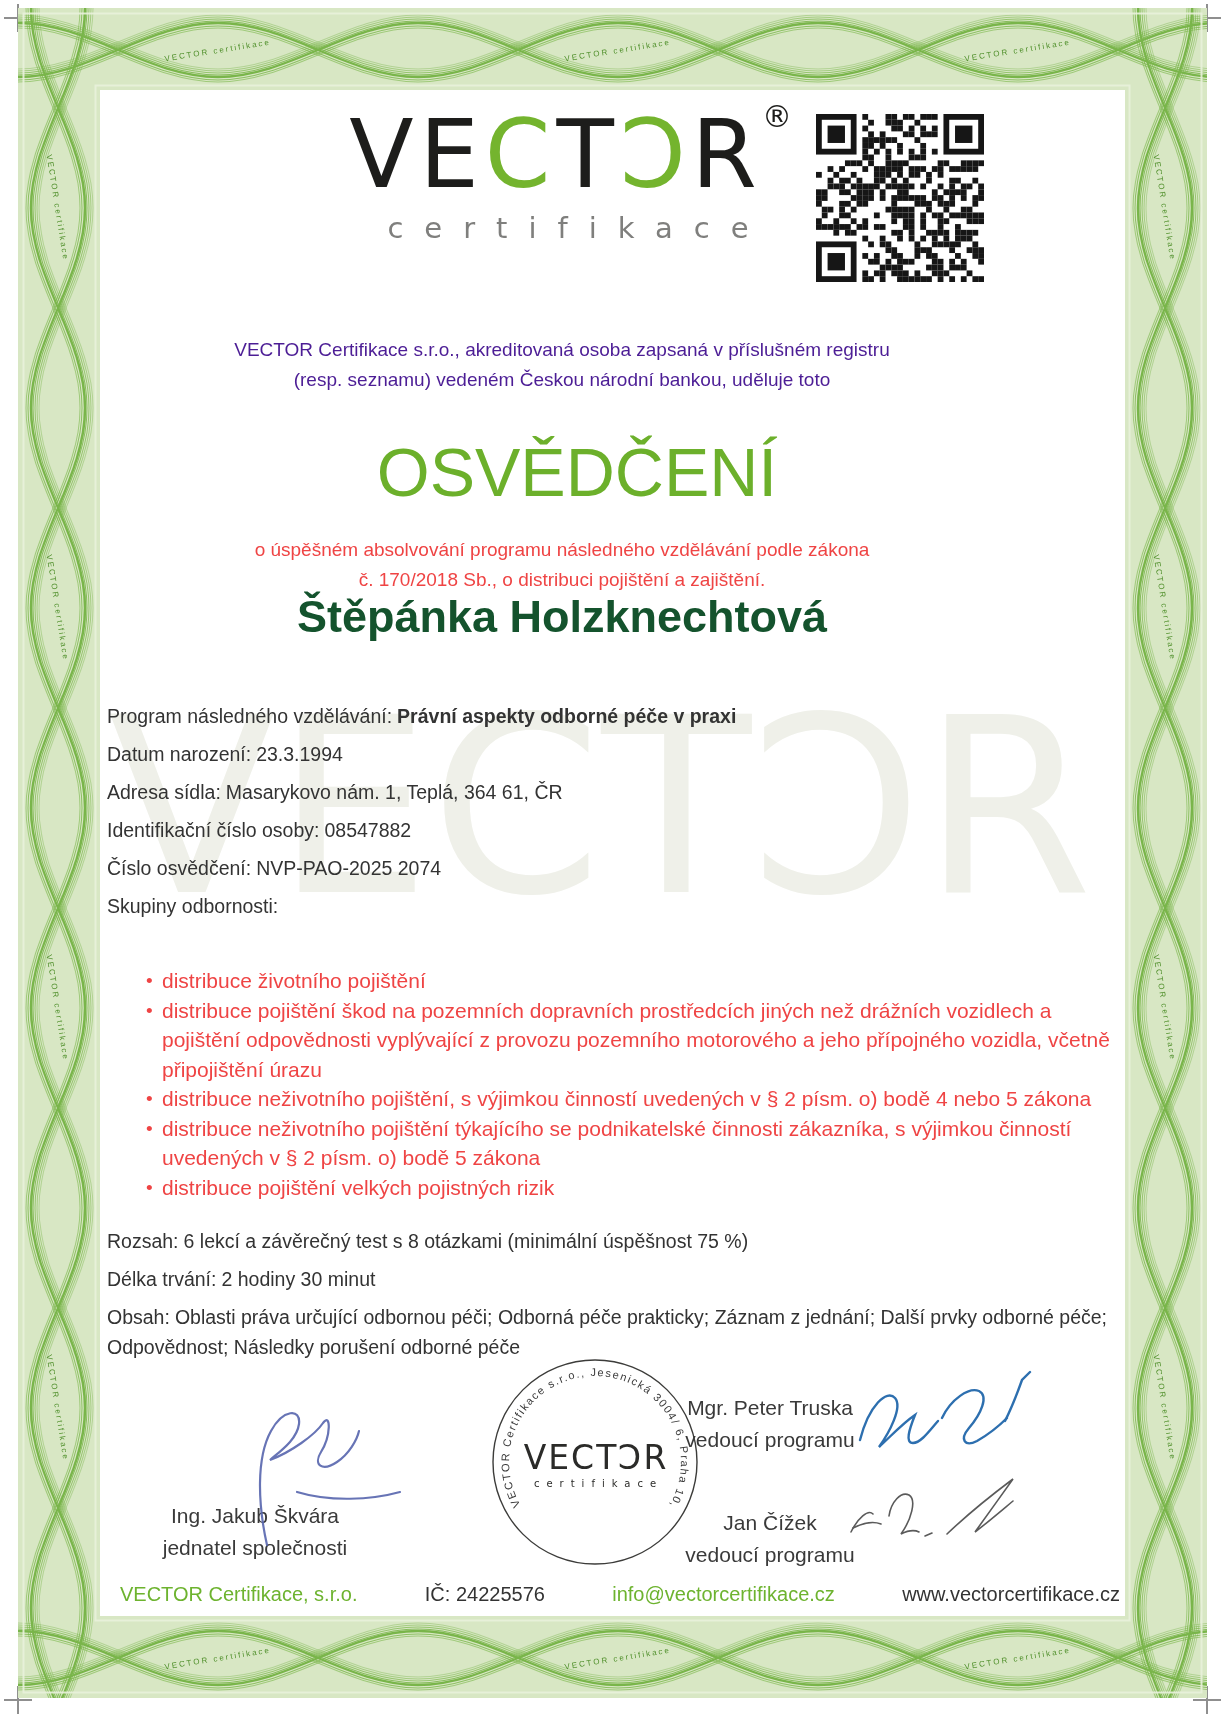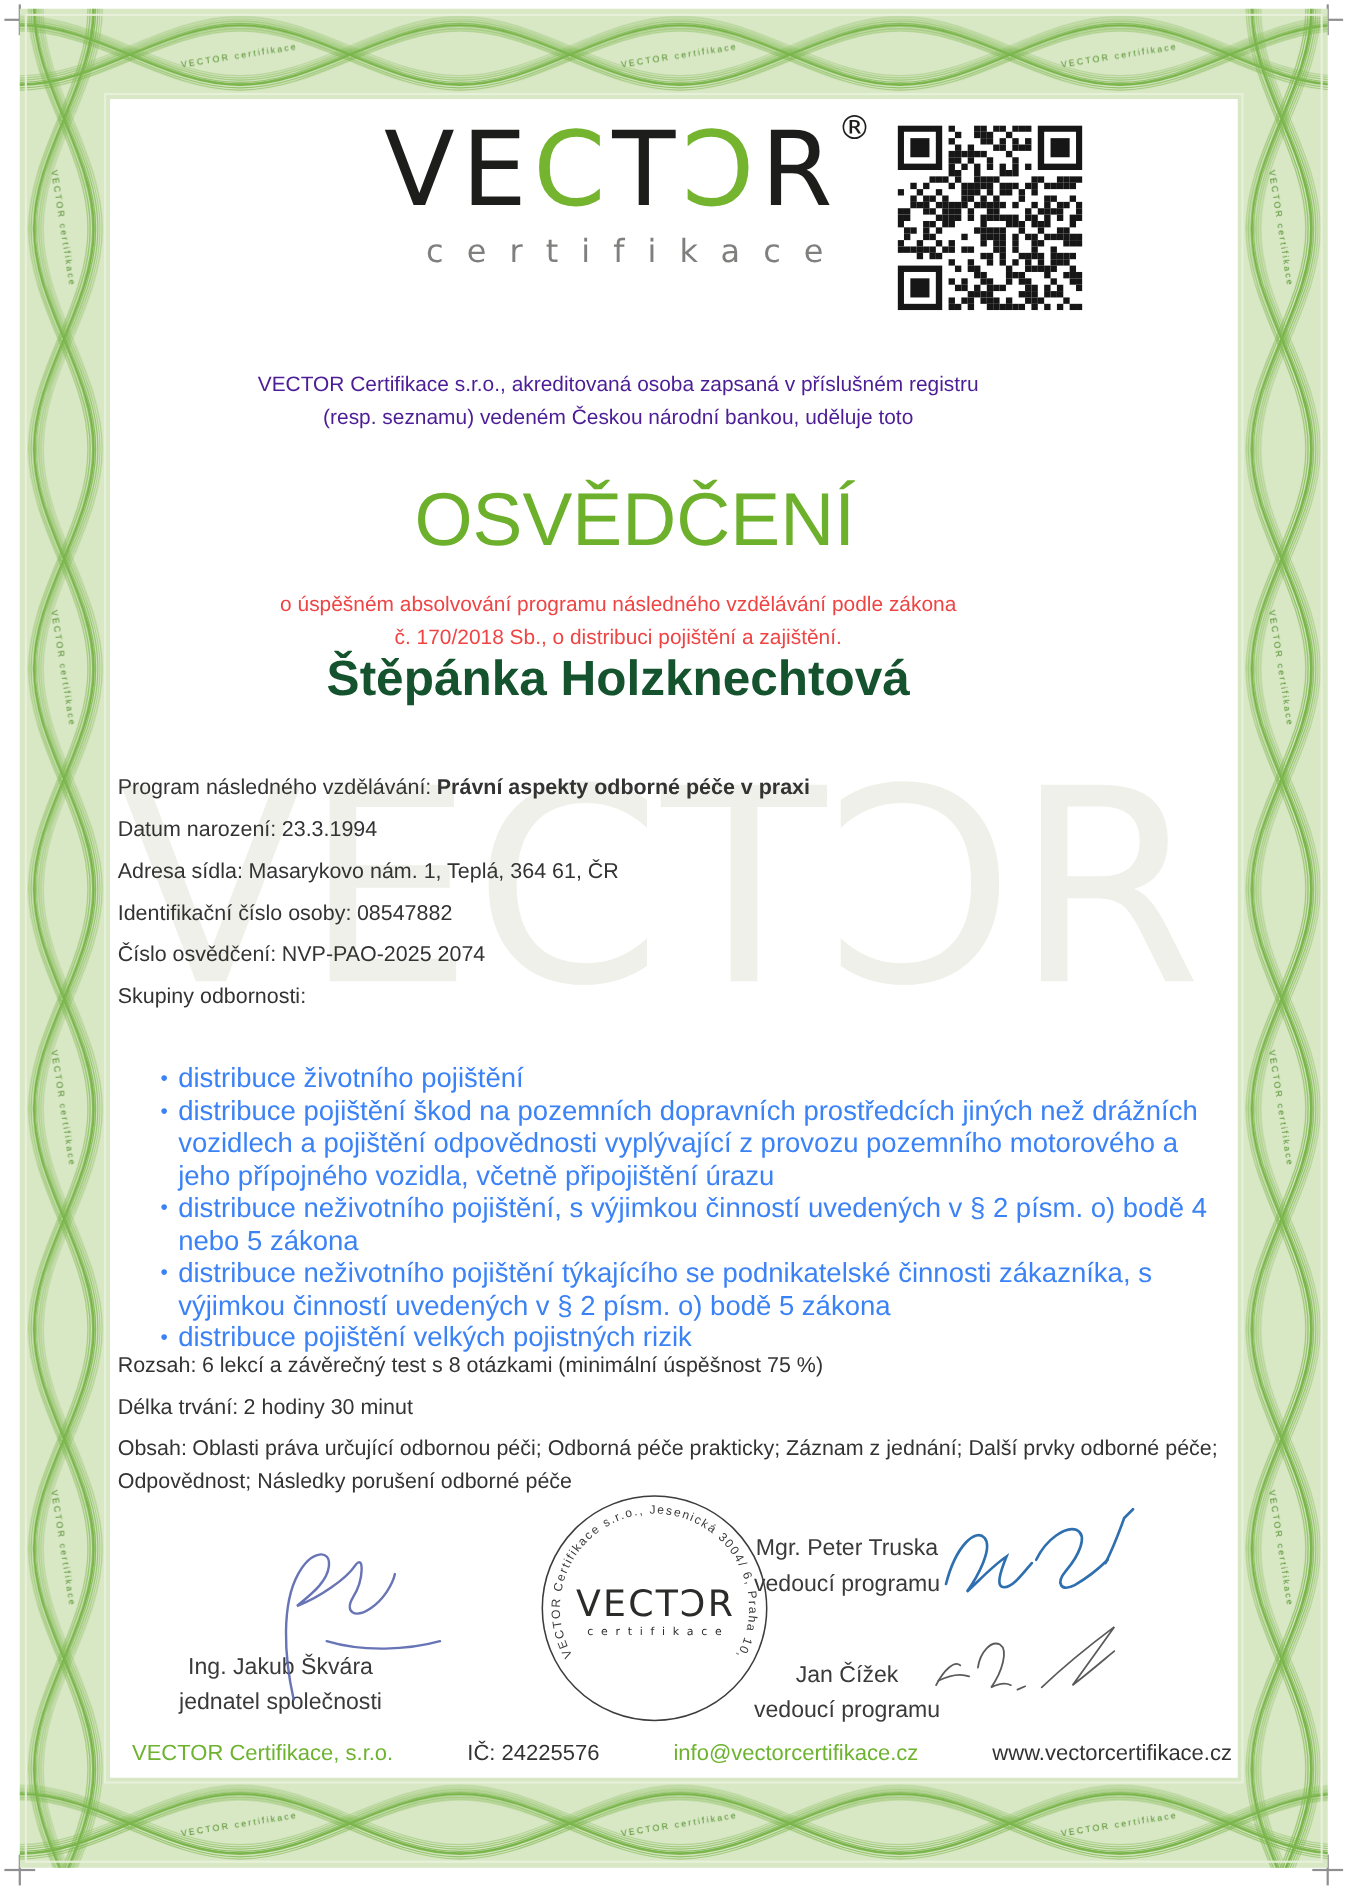--- a/index.html
+++ b/index.html
@@ -33,21 +33,21 @@
   .title{top:333px;font-size:68px;line-height:1;color:#6cb02b;font-weight:400;margin:15px;}
   .subt{top:445px;font-size:19px;line-height:30px;color:#ef4444;}
   .name{top:500px;font-size:45px;line-height:1.2;color:#14532d;font-weight:700;margin:0;}
   
   .details{position:absolute;left:7px;top:615px;width:1000px;z-index:1;}
   .details p{margin:0 0 16px;font-size:19.5px;line-height:22px;color:#333;}
   .details .lbl{margin-right:5px;}
   .details b{font-weight:700;}
   
   .groups{position:absolute;left:0;top:876px;width:950px;margin:0;padding:0 0 0 62px;list-style:none;z-index:1;}
-  .groups li{position:relative;font-size:25px;line-height:29.5px;color:#3b82f6;}
+  .groups li{position:relative;font-size:21px;line-height:29.5px;color:#ef4444;}
   .groups li::before{content:"\2022";position:absolute;left:-16px;font-size:19px;}
   
   .summary{position:absolute;left:7px;top:1136px;width:1010px;z-index:1;}
   .summary p{margin:0 0 8px;font-size:19.5px;line-height:30px;color:#333;}
   .summary .lbl{margin-right:5px;}
   
   .footer{position:absolute;left:20px;top:1493px;width:1000px;display:flex;justify-content:space-between;
           font-size:20px;color:#333;z-index:1;text-align:right;}
   .footer .green{color:#6db32f;}
   

